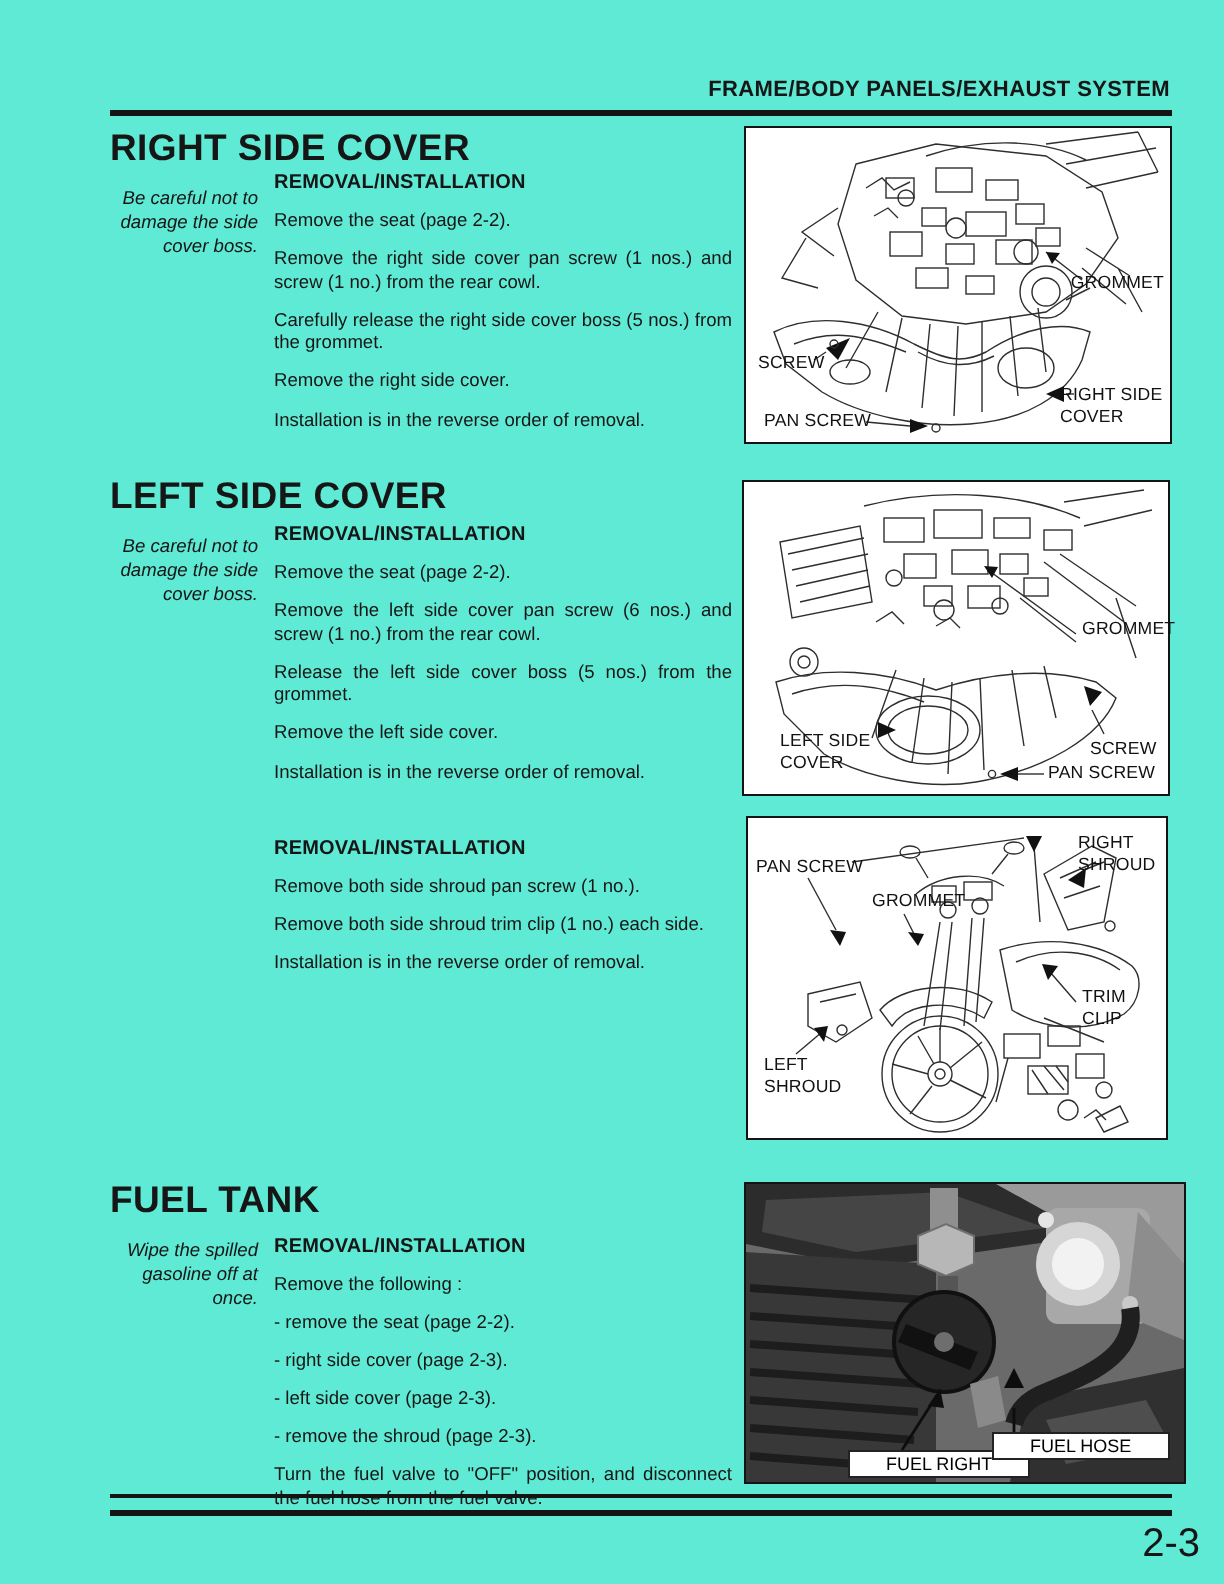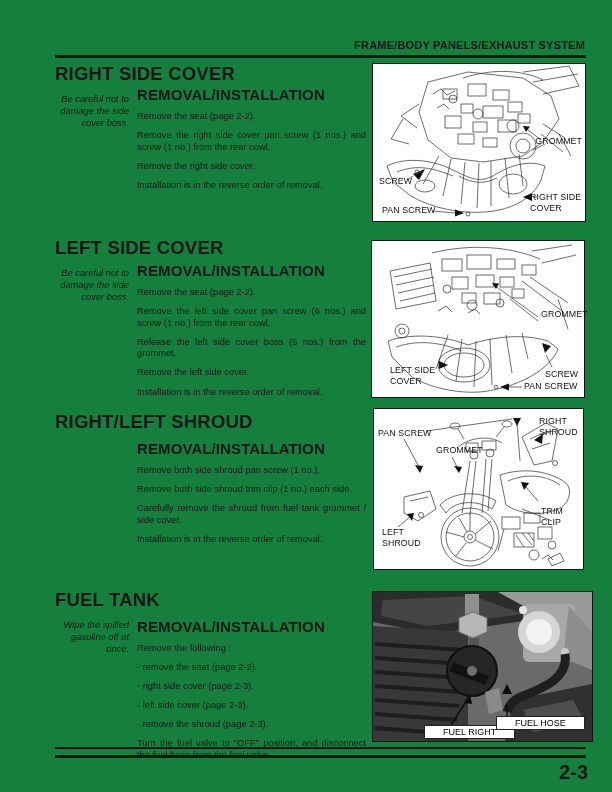--- a/index.html
+++ b/index.html
@@ -1,62 +1,63 @@
 <!DOCTYPE html>
 <html><head>
 <meta charset="utf-8">
 <style>
   html,body{margin:0;padding:0;background:#e8e8e8;}
-  .page{position:relative;width:612px;height:792px;background:#15803d;overflow:hidden;
+  .page{position:relative;width:612px;height:792px;background:#5eead4;overflow:hidden;
         font-family:"Liberation Sans",sans-serif;color:#161616;}
   .hdr-title{position:absolute;top:39px;right:27px;font-size:11px;font-weight:bold;letter-spacing:.2px;}
   .hdr-rule{position:absolute;top:55px;left:55px;right:26px;height:2.5px;background:#141414;}
   .section{position:absolute;left:55px;width:531px;}
   .sec1{top:62px;}.sec2{top:236px;}.sec3{top:410px;}.sec4{top:588px;}
   .sec-title{font-size:18.5px;font-weight:bold;letter-spacing:.2px;line-height:1.05;margin-top:2px;}
   .cols{display:flex;align-items:flex-start;}
   .note-col{width:74px;min-height:1px;text-align:right;font-style:italic;font-size:9.3px;line-height:1.28;padding-top:11px;}
   .body-col{width:229px;margin-left:8px;}
-  .subhead{font-size:15px;font-weight:bold;letter-spacing:.1px;margin-top:3px;}
+  .subhead{font-size:10px;font-weight:bold;letter-spacing:.1px;margin-top:3px;}
   .sec2 .subhead{margin-top:5px;}
   .sec3 .subhead{margin-top:9px;}
   .sec4 .subhead{margin-top:9px;}
   .step{font-size:9.3px;line-height:1.25;text-align:justify;margin:7.5px 0 0 0;}
   .figure{position:absolute;background:#fff;border:1.5px solid #141414;}
   .fig1{right:0;top:1px;width:212px;height:157px;}
   .fig2{right:1px;top:4px;width:212px;height:156px;}
   .fig3{right:2px;top:-2px;width:209px;height:160px;}
   .fig4{right:-7px;top:3px;width:219px;height:149px;}
   .figure svg{position:absolute;left:0;top:0;}
   .fig-label{position:absolute;font-size:8.8px;line-height:1.3;letter-spacing:.1px;color:#111;white-space:nowrap;}
   .fig-label.wrap{white-space:normal;}
   .photo-label{position:absolute;background:#fff;border:1px solid #222;padding:0 18px;
                font-size:9px;line-height:12px;color:#000;white-space:nowrap;}
   .ftr-rule1{position:absolute;top:747px;left:55px;right:26px;height:1.5px;background:#141414;}
   .ftr-rule2{position:absolute;top:755px;left:55px;right:26px;height:3px;background:#141414;}
-  .page-num{position:absolute;top:761px;right:24px;font-size:20px;font-weight:bold;}
+  .page-num{position:absolute;top:761px;right:12px;font-size:20px;font-weight:normal;}
   .lineart{stroke:#2e2e2e;stroke-width:.7;fill:none;}
   .arrowf{fill:#111;stroke:none;}
 </style>
 </head>
 <body>
 
 <div class="page">
 
   <div class="hdr-title">FRAME/BODY PANELS/EXHAUST SYSTEM</div>
   <div class="hdr-rule"></div>
 
   <div class="section sec1">
     <div class="sec-title">RIGHT SIDE COVER</div>
     <div class="cols">
       <div class="note-col">Be careful not to damage the side cover boss.</div>
       <div class="body-col">
         <div class="subhead">REMOVAL/INSTALLATION</div>
         <p class="step">Remove the seat (page 2-2).</p>
         <p class="step">Remove the right side cover pan screw (1 nos.) and screw (1 no.) from the rear cowl.</p>
+        <p class="step">Carefully release the right side cover boss (5 nos.) from the grommet.</p>
         <p class="step">Remove the right side cover.</p>
         <p class="step">Installation is in the reverse order of removal.</p>
       </div>
     </div>
     <div class="figure fig1">
       <svg width="212" height="157" viewBox="0 0 212 157">
         <path class="lineart" d="M150,8 L196,2 M160,18 L205,10 M170,30 L206,22 M196,2 L206,22"></path>
         <path class="lineart" d="M90,14 C120,4 150,6 170,16"></path>
         <path class="lineart" d="M55,18 L95,8 L150,14 L178,32 L186,55 L170,78 L150,92 L110,98 L78,94 L55,76 L46,48 Z"></path>
         <g class="lineart">
@@ -156,28 +157,26 @@
         <circle class="lineart" cx="124" cy="146" r="1.8"></circle>
       </svg>
       <div class="fig-label" style="left:169px;top:68px">GROMMET</div>
       <div class="fig-label wrap" style="left:18px;top:124px;width:54px">LEFT SIDE COVER</div>
       <div class="fig-label" style="left:173px;top:128px">SCREW</div>
       <div class="fig-label" style="left:152px;top:140px">PAN SCREW</div>
     </div>
   </div>
 
   <div class="section sec3">
-    <div class="sec-title">RIGHT/LEFT SHROUD</div>
     <div class="cols">
       <div class="note-col"></div>
       <div class="body-col">
         <div class="subhead">REMOVAL/INSTALLATION</div>
         <p class="step">Remove both side shroud pan screw (1 no.).</p>
         <p class="step">Remove both side shroud trim clip (1 no.) each side.</p>
-        <p class="step">Carefully remove the shroud from fuel tank grommet / side cover.</p>
         <p class="step">Installation is in the reverse order of removal.</p>
       </div>
     </div>
     <div class="figure fig3">
       <svg width="209" height="160" viewBox="0 0 209 160">
         <polygon class="lineart" points="148,28 172,14 184,20 178,52 160,56"></polygon>
         <path class="lineart" d="M156,30 L174,22 M158,40 L176,34"></path>
         <circle class="lineart" cx="181" cy="54" r="2.5"></circle>
         <path class="lineart" d="M52,22 L138,10 M143,14 L146,52"></path>
         <polygon class="arrowf" points="143,17 139,9 147,9"></polygon>
@@ -219,21 +218,21 @@
         <path class="lineart" d="M24,118 L37,107"></path>
         <polygon class="arrowf" points="40,104 33,105 38,112"></polygon>
         <path class="lineart" d="M164,92 L151,77"></path>
         <polygon class="arrowf" points="147,73 155,74 150,81"></polygon>
         <path class="lineart" d="M168,26 L178,22"></path>
         <polygon class="arrowf" points="160,31 169,25 168,35"></polygon>
       </svg>
       <div class="fig-label" style="left:4px;top:19px">PAN SCREW</div>
       <div class="fig-label" style="left:62px;top:36px">GROMMET</div>
       <div class="fig-label wrap" style="left:165px;top:7px;width:44px">RIGHT SHROUD</div>
-      <div class="fig-label wrap" style="left:167px;top:97px;width:30px">TRIM CLIP</div>
+      <div class="fig-label wrap" style="left:167px;top:84px;width:30px">TRIM CLIP</div>
       <div class="fig-label wrap" style="left:8px;top:118px;width:48px">LEFT SHROUD</div>
     </div>
   </div>
 
   <div class="section sec4">
     <div class="sec-title">FUEL TANK</div>
     <div class="cols">
       <div class="note-col">Wipe the spilled gasoline off at once.</div>
       <div class="body-col">
         <div class="subhead">REMOVAL/INSTALLATION</div>

